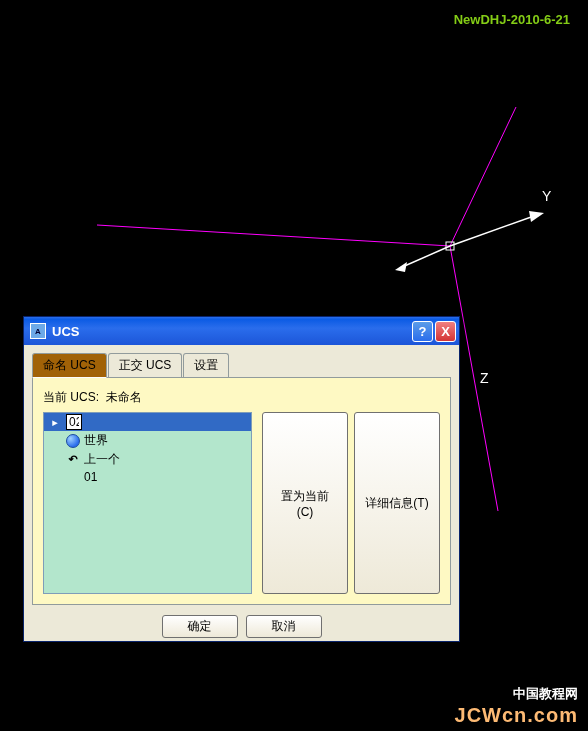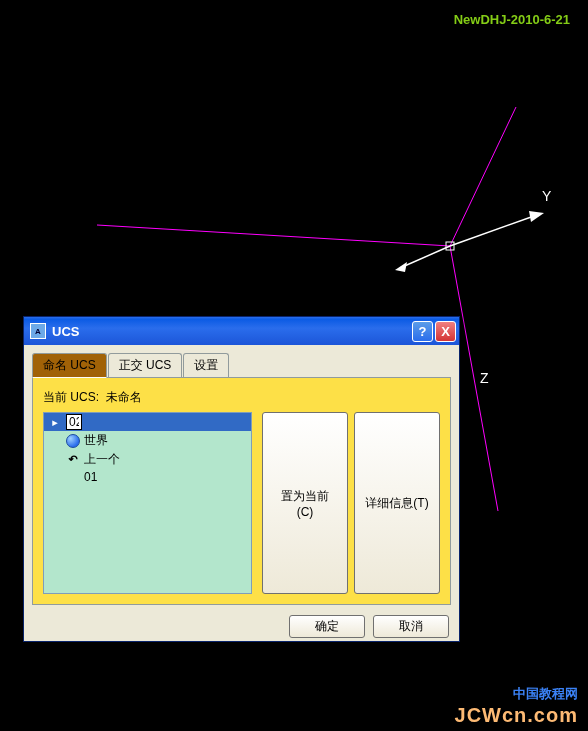--- a/index.html
+++ b/index.html
@@ -92,21 +92,21 @@
     position: relative;
   }
   .tab.active {
     background: #a16207;
     border-bottom: 1px solid #fcfcfe;
     margin-bottom: -1px;
   }
   .tab-panel {
     border: 1px solid #919b9c;
     border-top: none;
-    background: #fde047;
+    background: #fef9c3;
     padding: 12px 10px 10px 10px;
     height: 228px;
     margin-top: -1px;
     position: relative;
     z-index: 1;
   }
   .current-label {
     font-size: 12px;
     margin-bottom: 6px;
     color: #000;
@@ -165,30 +165,30 @@
     background: linear-gradient(#fff,#eee9d8);
     padding: 2px 10px;
     font-size: 12px;
     min-width: 86px;
     text-align: center;
     cursor: pointer;
     font-family: inherit;
   }
   .bottom-btns {
     display: flex;
-    justify-content: flex-end;
+    justify-content: center;
     gap: 8px;
     padding: 10px 10px 0 10px;
   }
   .bottom-btns .winbtn { min-width: 76px; }
   .footer-cn {
     position: absolute;
     bottom: 28px;
     right: 10px;
-    color: #3b82f6;
+    color: #ffffff;
     font-size: 13px;
     font-weight: bold;
   }
   .footer-en {
     position: absolute;
     bottom: 4px;
     right: 10px;
     color: #fdba74;
     font-size: 20px;
     font-weight: bold;

